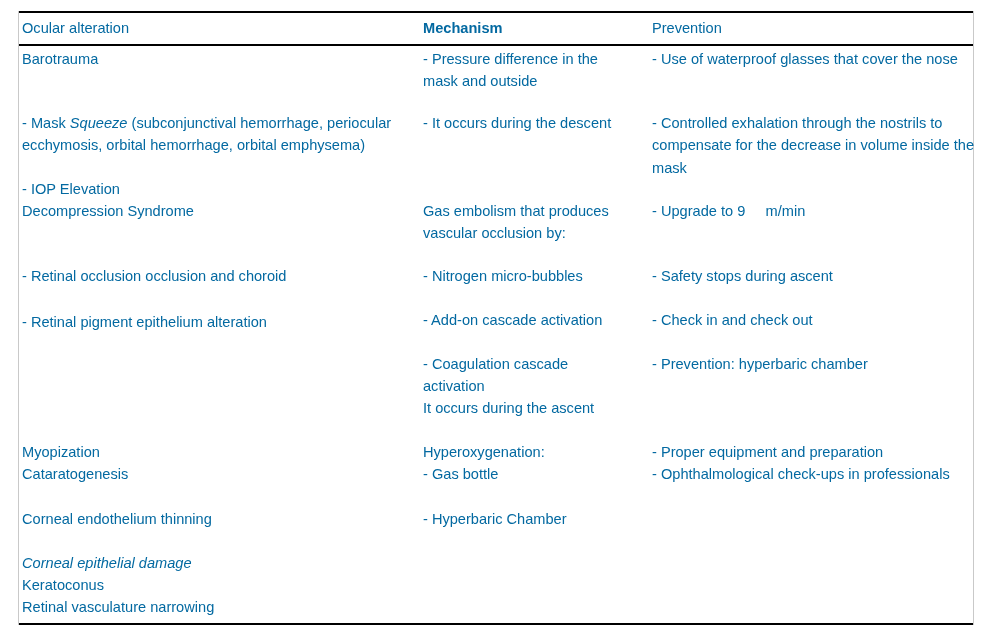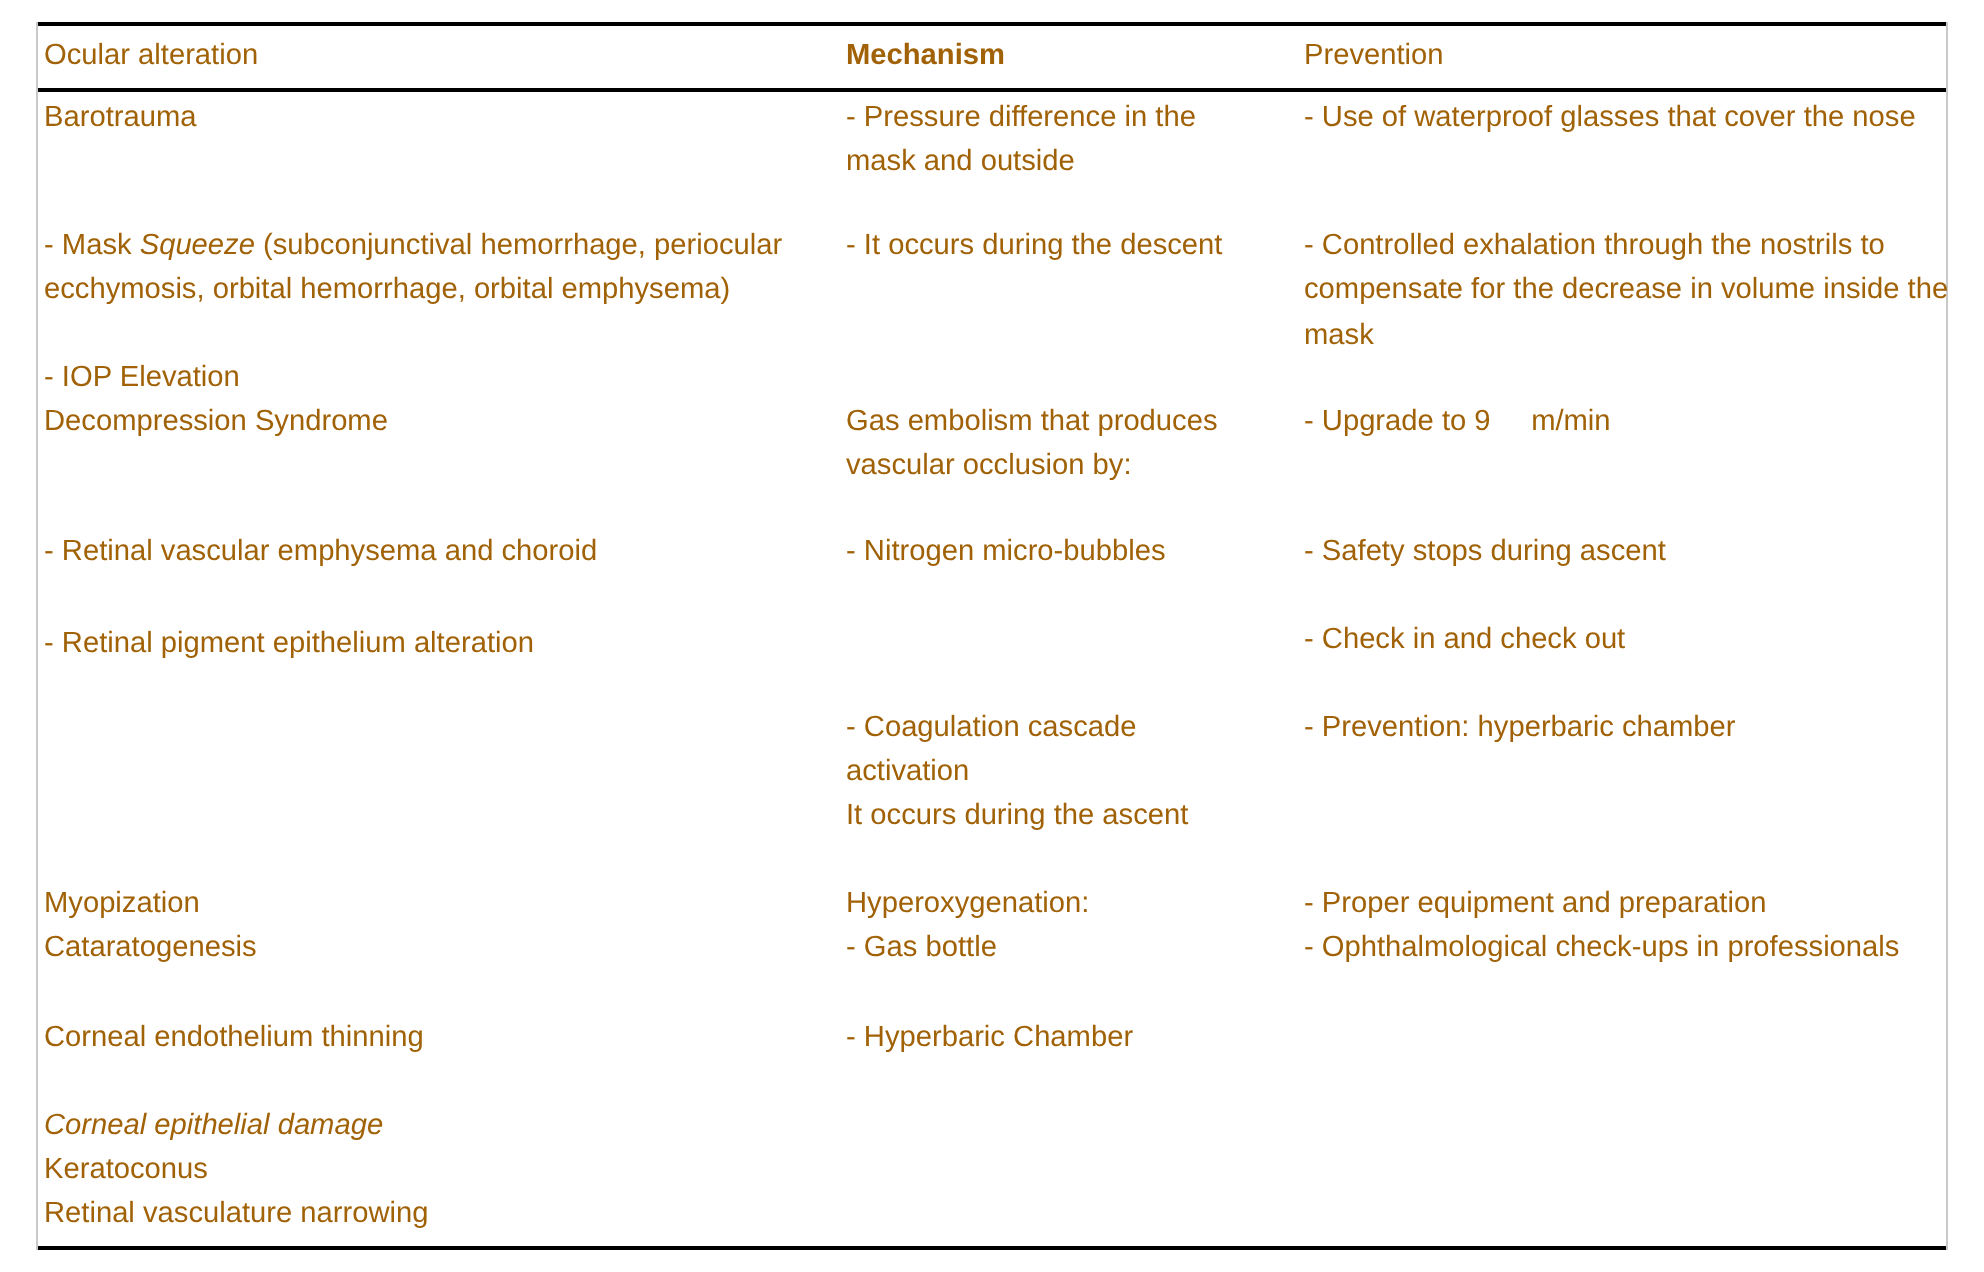--- a/index.html
+++ b/index.html
@@ -37,21 +37,21 @@
     background: #c9c9c9;
   }
   .vrule-left  { left: 18px; }
   .vrule-right { left: 973px; }
 
   
   .cell {
     position: absolute;
     font-size: 14.6px;
     line-height: 22.3px;
-    color: #a16207;
+    color: #0369a1;
     white-space: pre-wrap;
   }
   .head {
     font-size: 14.6px;
     line-height: 22.3px;
   }
   .ital { font-style: italic; }
 
   
   .col1 { left: 22px;  width: 396px; }
@@ -75,21 +75,21 @@
   <div class="cell head col3" style="top:17px;">Prevention</div>
 
   <div class="cell col1" style="top:48px;">Barotrauma</div>
 
   <div class="cell col1" style="top:112px;"><span>- Mask </span><span class="ital">Squeeze</span><span> (subconjunctival hemorrhage, periocular ecchymosis, orbital hemorrhage, orbital emphysema)</span></div>
 
   <div class="cell col1" style="top:178px;">- IOP Elevation</div>
 
   <div class="cell col1" style="top:200px;">Decompression Syndrome</div>
 
-  <div class="cell col1" style="top:265px;">- Retinal vascular emphysema and choroid</div>
+  <div class="cell col1" style="top:265px;">- Retinal occlusion occlusion and choroid</div>
 
   <div class="cell col1" style="top:311px;">- Retinal pigment epithelium alteration</div>
 
   <div class="cell col1" style="top:441px;">Myopization</div>
 
   <div class="cell col1" style="top:463px;">Cataratogenesis</div>
 
   <div class="cell col1" style="top:508px;">Corneal endothelium thinning</div>
 
   <div class="cell col1" style="top:552px;font-style:italic;">Corneal epithelial damage</div>
@@ -99,20 +99,21 @@
   <div class="cell col1" style="top:596px;">Retinal vasculature narrowing</div>
 
   <div class="cell col2" style="top:48px;">- Pressure difference in the mask and outside</div>
 
   <div class="cell col2" style="top:112px;">- It occurs during the descent</div>
 
   <div class="cell col2" style="top:200px;">Gas embolism that produces vascular occlusion by:</div>
 
   <div class="cell col2" style="top:265px;">- Nitrogen micro-bubbles</div>
 
+  <div class="cell col2" style="top:309px;">- Add-on cascade activation</div>
 
   <div class="cell col2" style="top:353px;">- Coagulation cascade activation</div>
 
   <div class="cell col2" style="top:397px;">It occurs during the ascent</div>
 
   <div class="cell col2" style="top:441px;">Hyperoxygenation:</div>
 
   <div class="cell col2" style="top:463px;">- Gas bottle</div>
 
   <div class="cell col2" style="top:508px;">- Hyperbaric Chamber</div>

